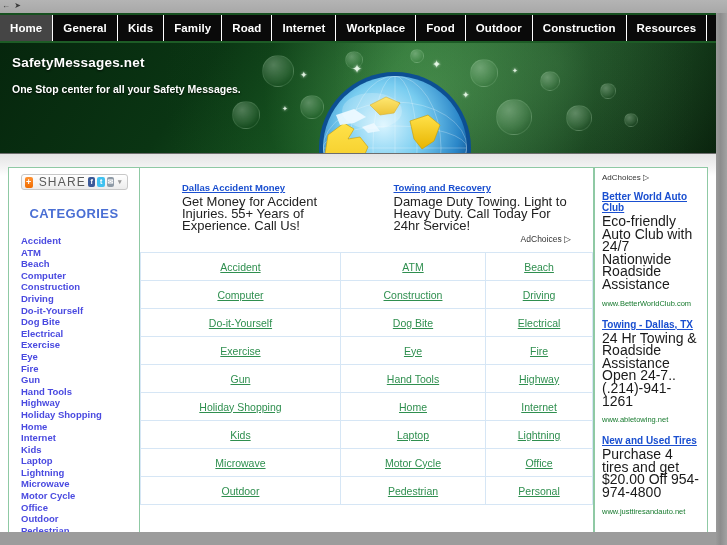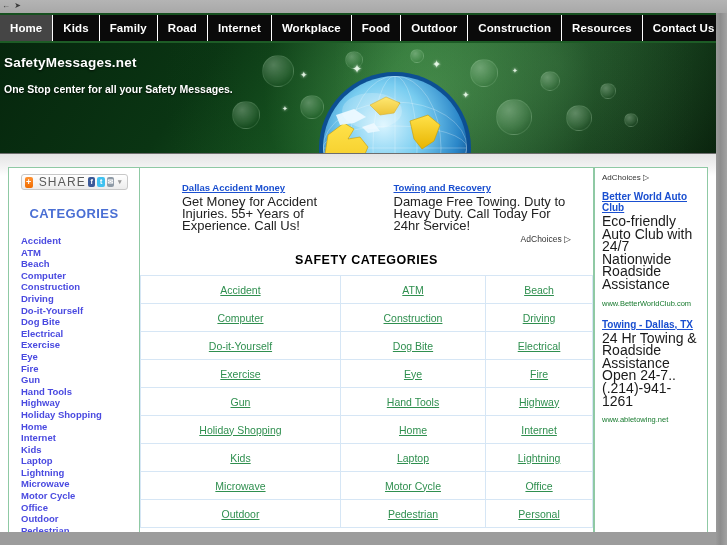--- a/index.html
+++ b/index.html
@@ -108,21 +108,21 @@
   }
   .spark {
     position: absolute;
     color: rgba(240,255,240,0.85);
     font-size: 9px;
     line-height: 1;
     text-shadow: 0 0 3px rgba(255,255,255,0.8);
   }
   .banner-text {
     position: absolute;
-    left: 4px;
+    left: 12px;
     top: 12px;
     z-index: 6;
   }
   .site-title {
     color: #ffffff;
     font-size: 13.5px;
     font-weight: bold;
     margin: 0 0 13px 0;
     text-shadow: 0 1px 2px rgba(0,0,0,0.7);
     letter-spacing: 0.2px;
@@ -347,20 +347,21 @@
   <div class="browser-strip">
     <div class="glyphs">← ➤</div>
   </div>
 
   <div class="site-right-gutter"></div>
 
   <div class="site">
 
     <div class="navbar" id="navbar">
       <div class="nav-item active">Home</div>
+        <div class="nav-item">General</div>
         <div class="nav-item">Kids</div>
         <div class="nav-item">Family</div>
         <div class="nav-item">Road</div>
         <div class="nav-item">Internet</div>
         <div class="nav-item">Workplace</div>
         <div class="nav-item">Food</div>
         <div class="nav-item">Outdoor</div>
         <div class="nav-item">Construction</div>
         <div class="nav-item">Resources</div>
         <div class="nav-item">Contact Us</div>
@@ -486,29 +487,28 @@
         </div>
 
         <div class="center">
           <div class="top-ads" id="top-ads">
               <div class="ad-block">
                 <a class="ad-title">Dallas Accident Money</a>
                 <div class="ad-body">Get Money for Accident Injuries. 55+ Years of Experience. Call Us!</div>
               </div>
               <div class="ad-block">
                 <a class="ad-title">Towing and Recovery</a>
-                <div class="ad-body">Damage Free Towing. Duty to Heavy Duty. Call Today For 24hr Service!</div>
+                <div class="ad-body">Damage Duty Towing. Light to Heavy Duty. Call Today For 24hr Service!</div>
               </div>
             </div>
           <div class="adchoices">
             <span>AdChoices</span>
             <span class="tri">▷</span>
           </div>
 
-          <div class="safety-heading">SAFETY CATEGORIES</div>
 
           <table class="cat-table">
             <tbody id="cat-table-body">
                 <tr>
                   <td><span class="cat-link">Accident</span></td>
                   <td><span class="cat-link">ATM</span></td>
                   <td><span class="cat-link">Beach</span></td>
                 </tr>
                 <tr>
                   <td><span class="cat-link">Computer</span></td>
@@ -563,19 +563,24 @@
               <div class="rail-ad">
                 <a class="rail-ad-title">Better World Auto Club</a>
                 <div class="rail-ad-body">Eco-friendly Auto Club with 24/7 Nationwide Roadside Assistance</div>
                 <div class="rail-ad-url">www.BetterWorldClub.com</div>
               </div>
               <div class="rail-ad">
                 <a class="rail-ad-title">Towing - Dallas, TX</a>
                 <div class="rail-ad-body">24 Hr Towing &amp; Roadside Assistance Open 24-7..(.214)-941-1261</div>
                 <div class="rail-ad-url">www.abletowing.net</div>
               </div>
+              <div class="rail-ad">
+                <a class="rail-ad-title">New and Used Tires</a>
+                <div class="rail-ad-body">Purchase 4 tires and get $20.00 Off 954-974-4800</div>
+                <div class="rail-ad-url">www.justtiresandauto.net</div>
+              </div>
             </div>
         </div>
 
       </div>
     </div>
   </div>
 </div>
 
 </body></html>

